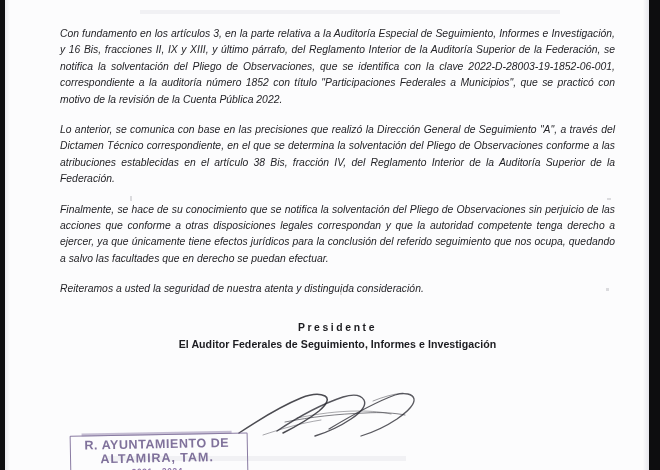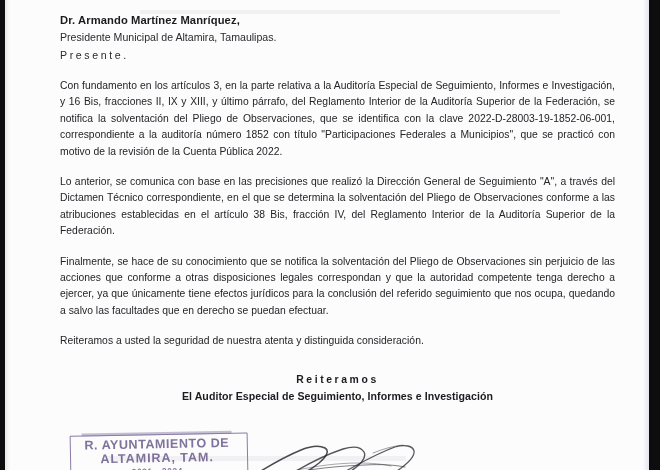--- a/index.html
+++ b/index.html
@@ -75,20 +75,21 @@
   }
   .addressee-present {
     font-size: 10.6px;
     color: #2a2a2f;
     letter-spacing: 2.6px;
     line-height: 18px;
   }
 
   .body-block {
     margin-top: 14px;
+    font-style: italic;
   }
   .para {
     font-size: 10.35px;
     color: #242428;
     text-align: justify;
     line-height: 16.4px;
     margin: 0 0 14px 0;
     letter-spacing: .02px;
   }
   .para:last-child { margin-bottom: 8px; }
@@ -212,36 +213,31 @@
 
     <div class="bleed" style="left:130px; top:10px; width:420px; height:4px;"></div>
     <div class="bleed" style="left:96px; top:456px; width:300px; height:5px;"></div>
     <div class="speck" style="left:120px; top:196px; width:2px; height:5px;"></div>
     <div class="speck" style="left:597px; top:198px; width:4px; height:2px;"></div>
     <div class="speck" style="left:596px; top:288px; width:3px; height:3px;"></div>
     <div class="speck" style="left:330px; top:292px; width:2px; height:3px;"></div>
 
     <div class="content">
 
-      <div class="addressee">
-        <div class="addressee-name">Dr. Armando Martínez Manríquez,</div>
-        <div class="addressee-role">Presidente Municipal de Altamira, Tamaulipas.</div>
-        <div class="addressee-present">Presente.</div>
-      </div>
 
       <div class="body-block">
         <p class="para">Con fundamento en los artículos 3, en la parte relativa a la Auditoría Especial de Seguimiento, Informes e Investigación, y 16 Bis, fracciones II, IX y XIII, y último párrafo, del Reglamento Interior de la Auditoría Superior de la Federación, se notifica la solventación del Pliego de Observaciones, que se identifica con la clave 2022-D-28003-19-1852-06-001, correspondiente a la auditoría número 1852 con título "Participaciones Federales a Municipios", que se practicó con motivo de la revisión de la Cuenta Pública 2022.</p>
         <p class="para">Lo anterior, se comunica con base en las precisiones que realizó la Dirección General de Seguimiento "A", a través del Dictamen Técnico correspondiente, en el que se determina la solventación del Pliego de Observaciones conforme a las atribuciones establecidas en el artículo 38 Bis, fracción IV, del Reglamento Interior de la Auditoría Superior de la Federación.</p>
         <p class="para">Finalmente, se hace de su conocimiento que se notifica la solventación del Pliego de Observaciones sin perjuicio de las acciones que conforme a otras disposiciones legales correspondan y que la autoridad competente tenga derecho a ejercer, ya que únicamente tiene efectos jurídicos para la conclusión del referido seguimiento que nos ocupa, quedando a salvo las facultades que en derecho se puedan efectuar.</p>
         <p class="para">Reiteramos a usted la seguridad de nuestra atenta y distinguida consideración.</p>
       </div>
 
       <div class="closing">
-        <div class="closing-word">Reiteramos</div>
-        <div class="closing-title">El Auditor Especial de Seguimiento, Informes e Investigación</div>
+        <div class="closing-word">Presidente</div>
+        <div class="closing-title">El Auditor Federales de Seguimiento, Informes e Investigación</div>
       </div>
 
       <div class="sign-area">
         <svg class="sign-scribble" viewBox="0 0 210 46">
           <g fill="none" stroke="#2b2b33" stroke-linecap="round" stroke-linejoin="round">
             <path d="M6,42 C24,30 46,16 68,7 C78,3 86,2 92,5 C97,8 93,14 86,20 C76,28 62,36 50,42" stroke-width="1.5" opacity=".85"></path>
             <path d="M44,40 C62,28 86,14 110,6 C120,3 128,4 131,9 C134,15 127,22 118,28 C106,36 92,42 82,45" stroke-width="1.4" opacity=".8"></path>
             <path d="M96,38 C116,26 140,12 162,4 C172,1 180,3 181,8 C182,14 174,21 164,28 C152,36 138,42 128,45" stroke-width="1.3" opacity=".78"></path>
             <path d="M52,31 C78,26 104,23 132,22 C148,21 162,22 172,24" stroke-width="1.0" opacity=".6"></path>
             <path d="M64,27 C84,23 104,20 126,20 C138,20 150,21 158,23" stroke-width=".8" opacity=".5"></path>

